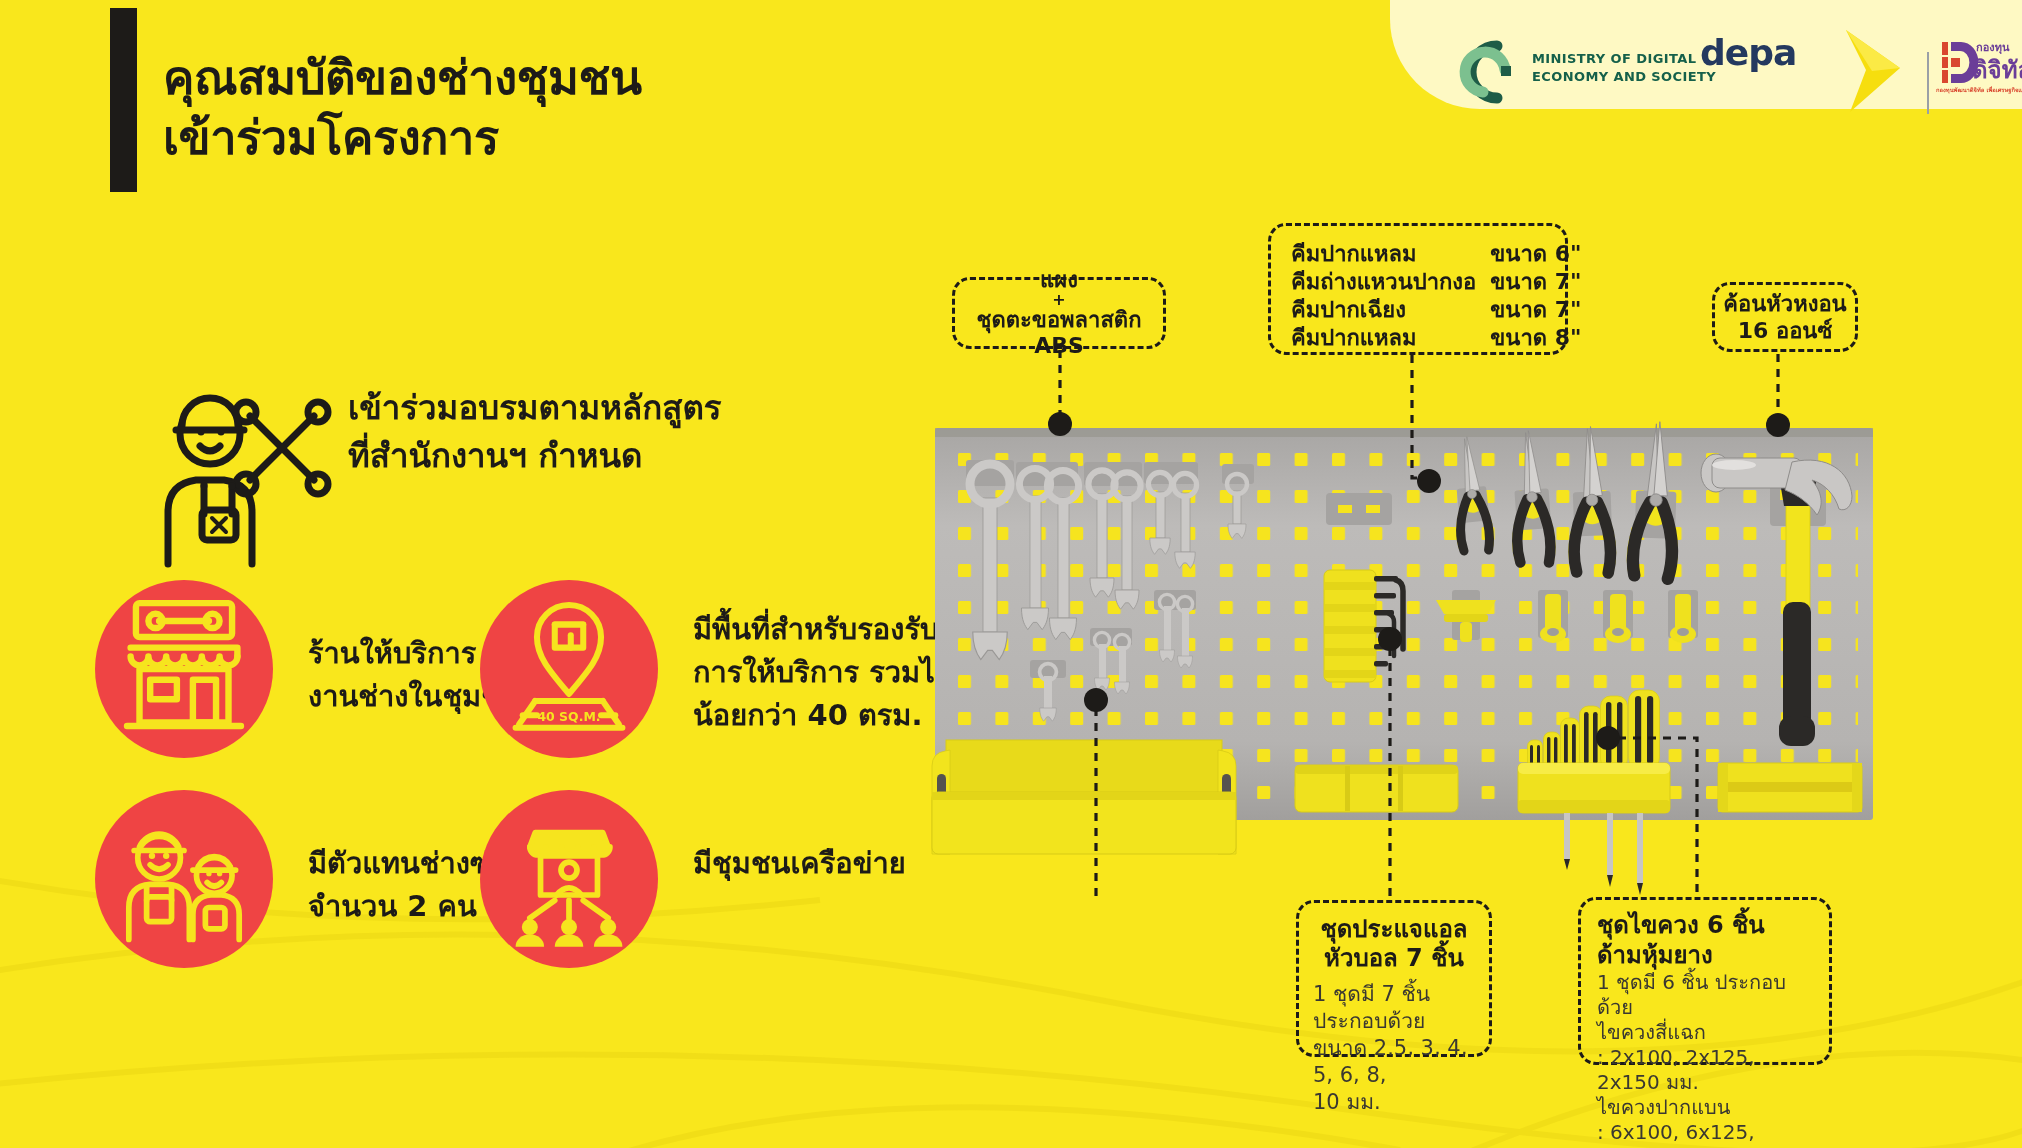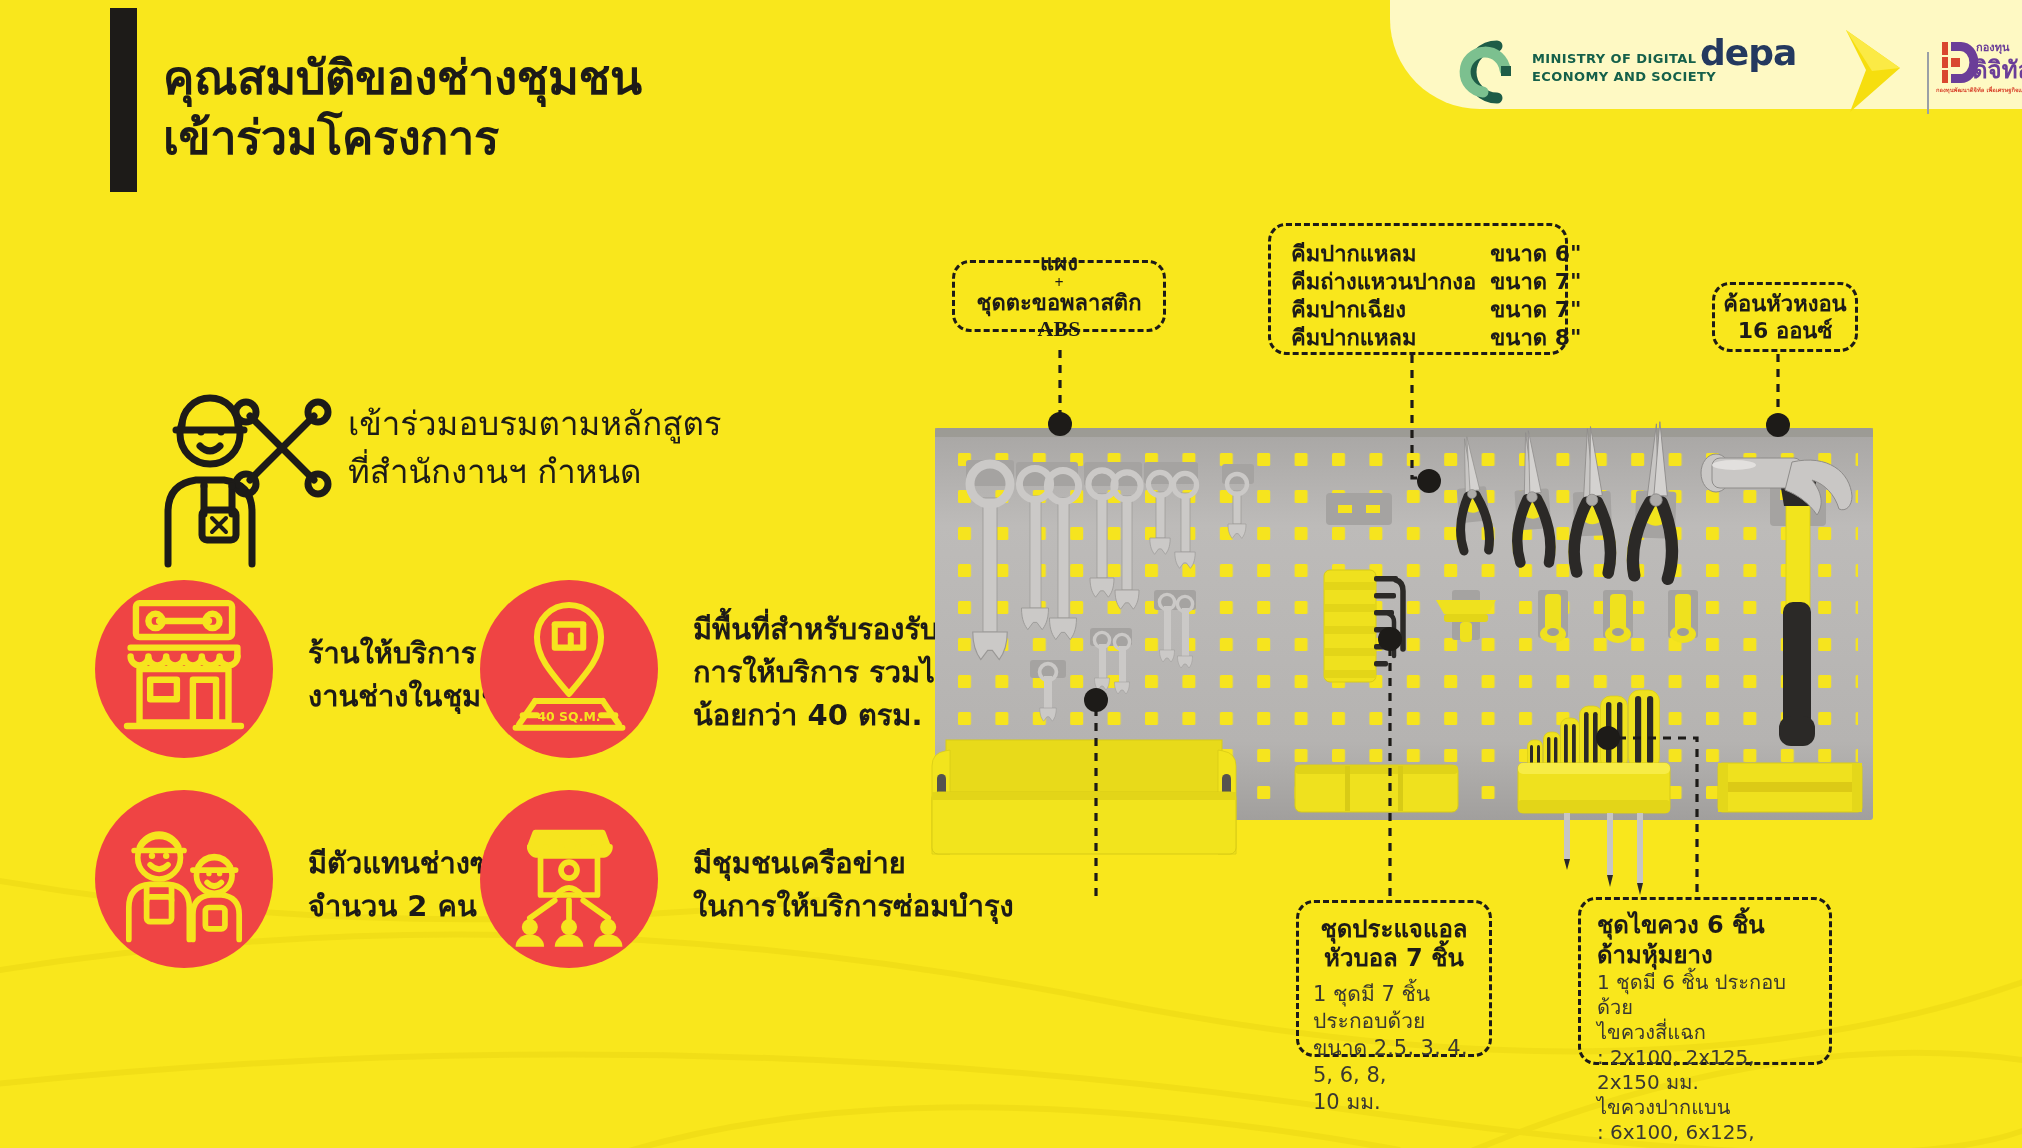--- a/index.html
+++ b/index.html
@@ -16,21 +16,21 @@
   
   .logo-panel{right:0;top:0;width:632px;height:109px;background:#fef9c3;border-bottom-left-radius:90px;}
   .mdes-text{left:142px;top:50px;font-size:13px;font-weight:700;color:#15604A;line-height:18px;letter-spacing:.4px;}
   .depa-word{left:310px;top:32px;font-size:36px;font-weight:700;color:#24395F;letter-spacing:-1px;}
   .logo-divider{left:537px;top:52px;width:2px;height:62px;background:#9aa0a6;}
   .fund-box{left:552px;top:38px;width:76px;}
   .fund-top{position:absolute;left:34px;top:0;font-size:11px;font-weight:700;color:#6B3E98;}
   .fund-main{position:absolute;left:30px;top:12px;font-size:24px;font-weight:800;color:#6B3E98;}
   .fund-tag{position:absolute;left:-6px;top:48px;width:92px;font-size:6.3px;color:#D9472F;font-weight:700;white-space:nowrap;transform:scale(.92);transform-origin:left top;}
   
-  .tech-text{left:348px;top:400px;font-size:33px;font-weight:400;line-height:48px;}
+  .tech-text{left:348px;top:384px;font-size:33px;font-weight:700;line-height:48px;}
   .qual-text{font-size:29px;font-weight:800;line-height:43px;}
   .circle-icon{width:178px;height:178px;border-radius:50%;background:#ef4444;}
   
   .callout{border:3px dashed #1D1B18;border-radius:18px;box-sizing:border-box;background:transparent;}
   .co-center{display:flex;flex-direction:column;align-items:center;justify-content:center;text-align:center;}
   .co-title{font-weight:800;}
   .co-body{font-weight:400;color:#3a3831;}
   .pliers-grid{display:grid;grid-template-columns:1fr auto;column-gap:14px;row-gap:2px;padding:15px 20px;}
   .pliers-grid span{font-size:22px;font-weight:800;white-space:nowrap;line-height:26px;}
   svg{display:block;}
@@ -201,21 +201,20 @@
           <path d="M20,88 a8,7 0 0 1 16,0 z"></path>
         <circle cx="50" cy="77" r="4.5"></circle>
           <path d="M42,88 a8,7 0 0 1 16,0 z"></path>
         <circle cx="72" cy="77" r="4.5"></circle>
           <path d="M64,88 a8,7 0 0 1 16,0 z"></path>
       </g>
     </svg>
   </div>
   <div class="abs qual-text" style="left:693px;top:842px;">
     <div>มีชุมชนเครือข่าย</div>
-    <div>ในการให้บริการซ่อมบำรุง</div>
   </div>
 
   <svg class="abs" style="left:930px;top:420px;" width="945" height="480" viewBox="0 0 945 480">
     <defs>
       <linearGradient id="boardG" x1="0" y1="0" x2="0" y2="1">
         <stop offset="0" stop-color="#A8A6A4"></stop>
           <stop offset="0.25" stop-color="#BDBBB9"></stop>
         <stop offset="0.8" stop-color="#B5B3B1"></stop>
           <stop offset="1" stop-color="#A19F9D"></stop>
       </linearGradient>
@@ -449,21 +448,21 @@
     <g fill="#1D1B18">
       <circle cx="1060" cy="424" r="12"></circle>
       <circle cx="1429" cy="481" r="12"></circle>
       <circle cx="1778" cy="425" r="12"></circle>
       <circle cx="1096" cy="700" r="12"></circle>
       <circle cx="1390" cy="639" r="12"></circle>
       <circle cx="1608" cy="738" r="12"></circle>
     </g>
   </svg>
 
-  <div class="abs callout co-center" style="left:952px;top:260px;width:214px;height:72px;font-family:Liberation Serif, serif;">
+  <div class="abs callout co-center" style="left:952px;top:277px;width:214px;height:72px;">
     <div style="font-size:22px;font-weight:800;line-height:24px;">แผง</div>
     <div style="font-size:16px;font-weight:800;line-height:15px;">+</div>
     <div style="font-size:22px;font-weight:800;line-height:26px;">ชุดตะขอพลาสติก ABS</div>
   </div>
 
   <div class="abs callout" style="left:1268px;top:223px;width:300px;height:132px;">
     <div class="pliers-grid">
       <span>คีมปากแหลม</span>
         <span>ขนาด 6"</span>
       <span>คีมถ่างแหวนปากงอ</span>

